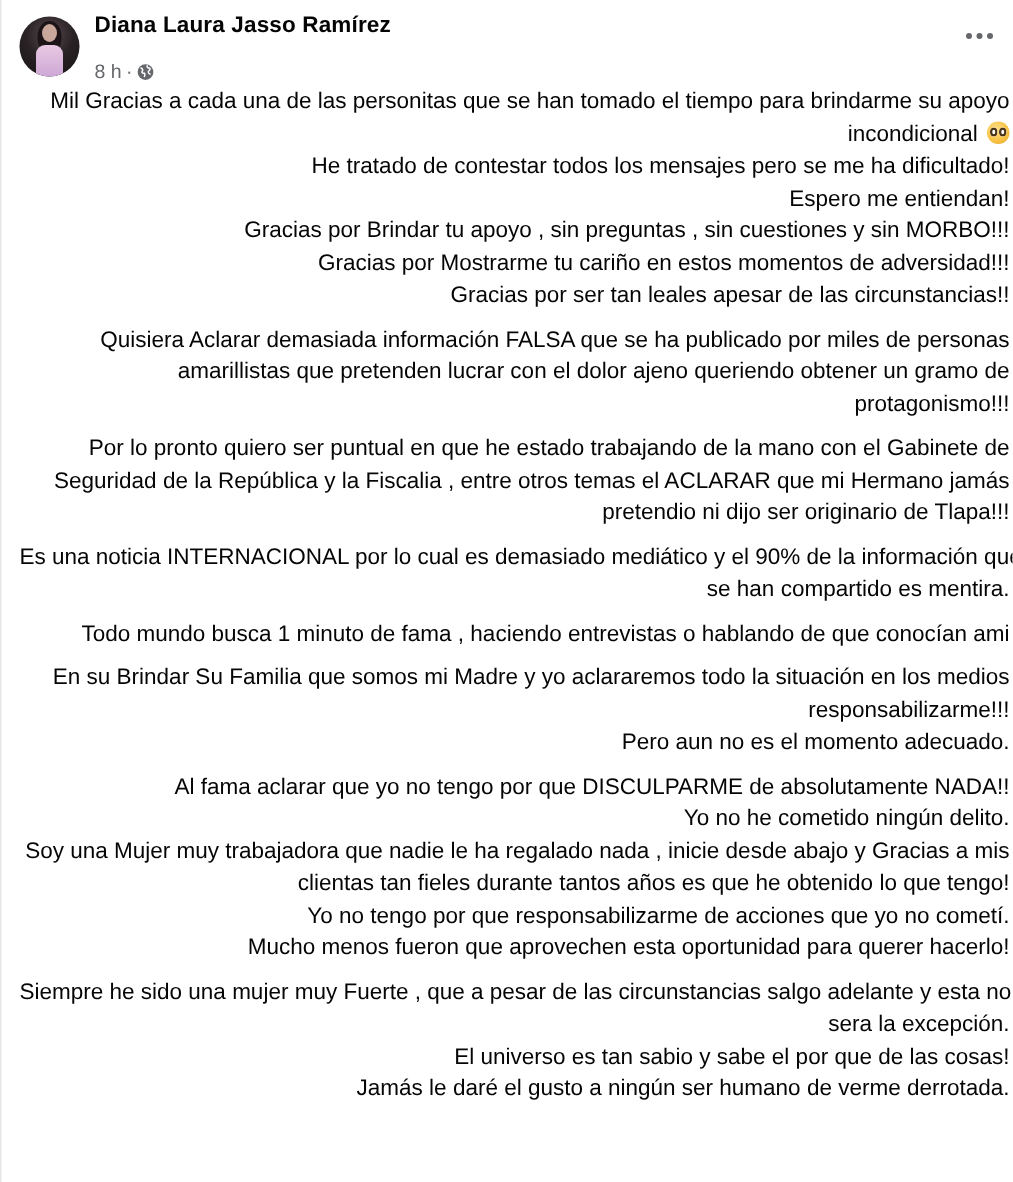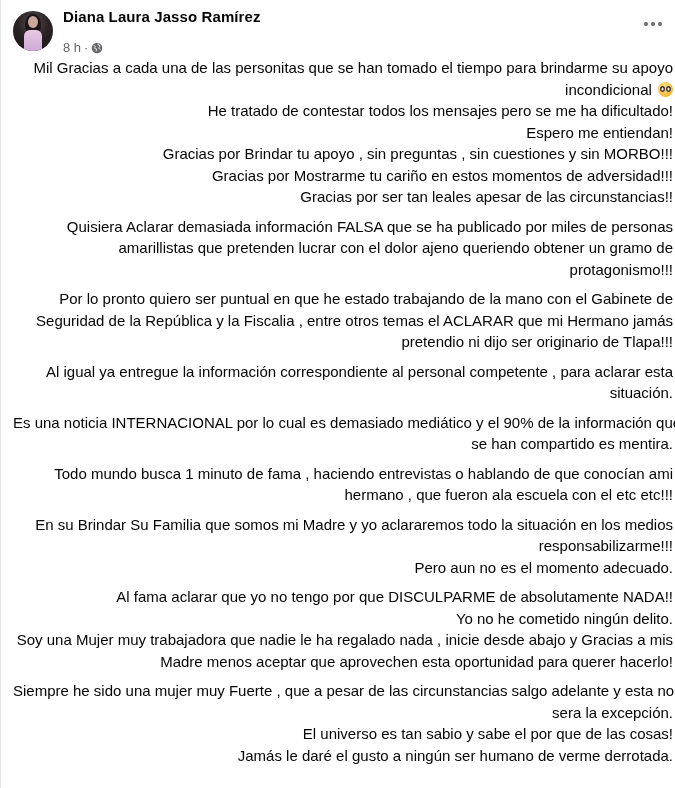--- a/index.html
+++ b/index.html
@@ -193,46 +193,43 @@
       <span class="line">amarillistas que pretenden lucrar con el dolor ajeno queriendo obtener un gramo de</span>
       <span class="line">protagonismo!!!</span>
     </div>
 
     <div class="para">
       <span class="line">Por lo pronto quiero ser puntual en que he estado trabajando de la mano con el Gabinete de</span>
       <span class="line">Seguridad de la República y la Fiscalia , entre otros temas el ACLARAR que mi  Hermano jamás</span>
       <span class="line">pretendio ni dijo ser originario de Tlapa!!!</span>
     </div>
 
-    <div class="para">
-      <span class="line">Al igual ya entregue la información correspondiente al personal competente , para aclarar esta</span>
-      <span class="line">situación.</span>
-    </div>
 
     <div class="para">
       <span class="line">Es una noticia INTERNACIONAL por lo cual es demasiado mediático y el 90% de la información que</span>
       <span class="line">se han compartido es mentira.</span>
     </div>
 
     <div class="para">
       <span class="line">Todo mundo busca 1 minuto de fama , haciendo entrevistas o hablando de que conocían ami</span>
-      <span class="line">hermano , que fueron ala escuela con el etc etc!!!</span>
     </div>
 
     <div class="para">
       <span class="line">En su Brindar Su Familia que somos mi Madre y yo aclararemos todo la situación en los medios</span>
       <span class="line">responsabilizarme!!!</span>
       <span class="line">Pero aun no es el momento adecuado.</span>
     </div>
 
     <div class="para">
       <span class="line">Al fama aclarar que yo no tengo por que DISCULPARME de absolutamente NADA!!</span>
       <span class="line">Yo no he cometido ningún delito.</span>
       <span class="line">Soy una Mujer muy trabajadora que nadie le ha regalado nada , inicie desde abajo y Gracias a mis</span>
-      <span class="line">Madre menos aceptar que aprovechen esta oportunidad para querer hacerlo!</span>
+      <span class="line">clientas tan fieles durante tantos años es que he obtenido lo que tengo!</span>
+      <span class="line">Yo no tengo por que responsabilizarme de acciones que yo no cometí.</span>
+      <span class="line">Mucho menos fueron que aprovechen esta oportunidad para querer hacerlo!</span>
     </div>
 
     <div class="para">
       <span class="line">Siempre he sido una mujer muy Fuerte , que a pesar de las circunstancias salgo adelante y esta no</span>
       <span class="line">sera la excepción.</span>
       <span class="line">El universo es tan sabio y sabe el por que de las cosas!</span>
       <span class="line">Jamás le daré el gusto a ningún ser humano de verme derrotada.</span>
 
     </div>
   </div>

